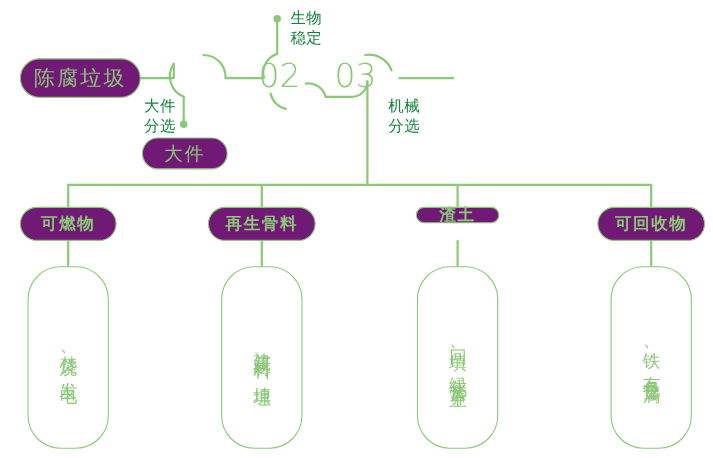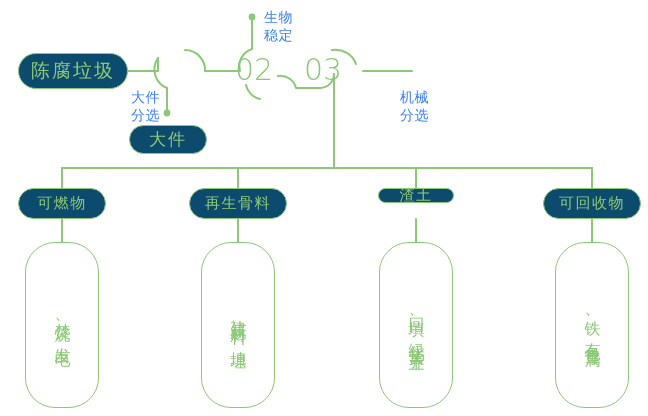--- a/index.html
+++ b/index.html
@@ -23,53 +23,54 @@
   }
 
   
   .pill {
     position: absolute;
     display: flex;
     align-items: center;
     justify-content: center;
     border: 1.6px solid #8CC878;
     border-radius: 999px;
-    background: #0c4a6e;
+    background: #701a75;
     color: #8CC878;
     white-space: nowrap;
     letter-spacing: 1px;
   }
   .pill.start {
     font-size: 19px;
     letter-spacing: 2px;
   }
   .pill.mid {
     font-size: 17px;
     letter-spacing: 2px;
   }
   .pill.branch {
     font-size: 15px;
     letter-spacing: 1.5px;
+    font-weight: bold;
   }
 
   
   .stage-num {
     position: absolute;
     color: #8CC878;
     font-size: 30px;
     font-weight: 300;
     letter-spacing: 0px;
     line-height: 1;
     font-family: "DejaVu Sans", "Liberation Sans", sans-serif;
   }
 
   
   .caption {
     position: absolute;
-    color: #3b82f6;
+    color: #15803d;
     font-size: 14px;
     line-height: 1.32;
     letter-spacing: 0.5px;
     white-space: pre-line;
     text-align: left;
   }
 
   
   .outcome {
     position: absolute;
@@ -149,21 +150,21 @@
   <div class="stage-num" style="left:235px; top:55px;">02</div>
 
   <div class="stage-num" style="left:304px; top:55px;">03</div>
 
   <div class="caption" style="left:131px; top:88px;">大件
 分选</div>
 
   <div class="caption" style="left:264px; top:8px;">生物
 稳定</div>
 
-  <div class="caption" style="left:353px; top:88px;margin-left:47px;">机械
+  <div class="caption" style="left:353px; top:88px;">机械
 分选</div>
 
   <div class="pill mid" style="left:129px; top:125px; width:78px; height:29px;">
     <span>大件</span>
   </div>
 
   <div class="pill branch" style="left:18px; top:188px; width:88px; height:31px;">
     <span>可燃物</span>
   </div>
 

